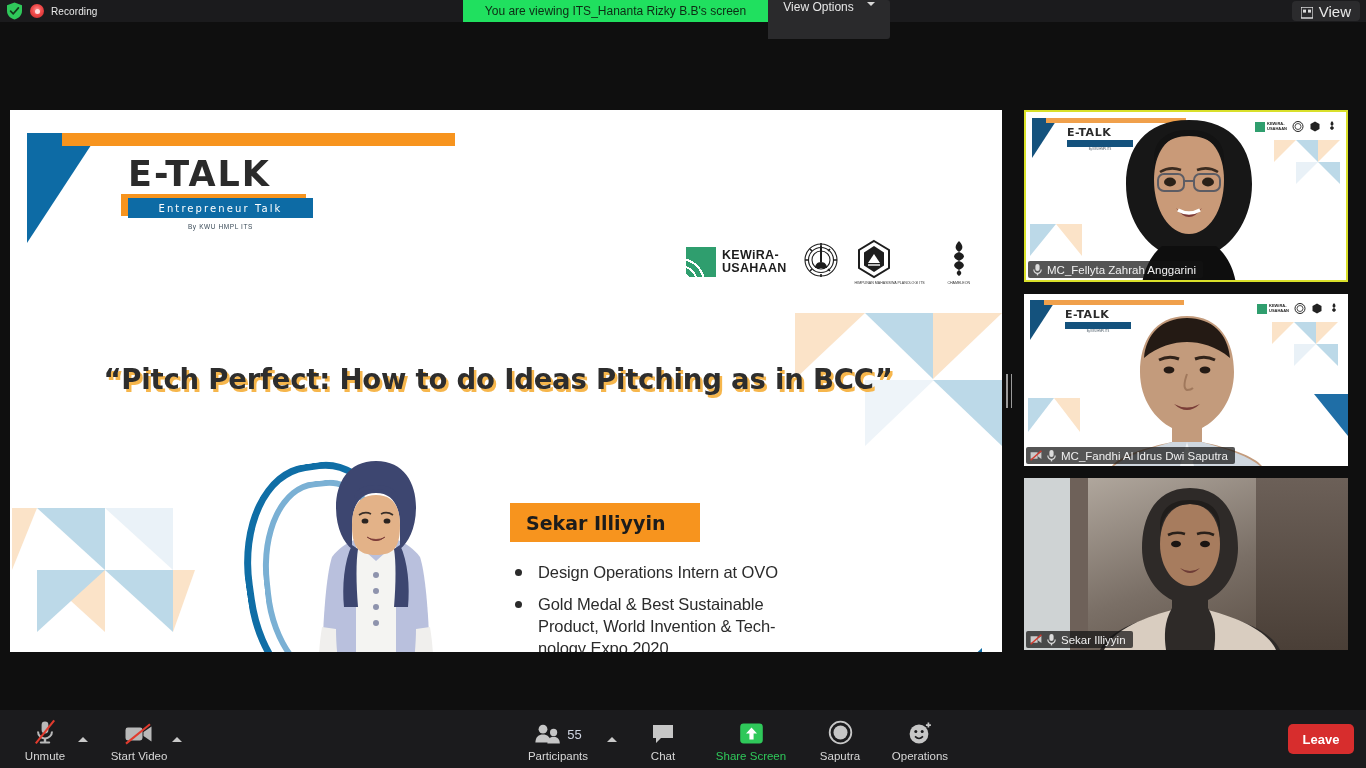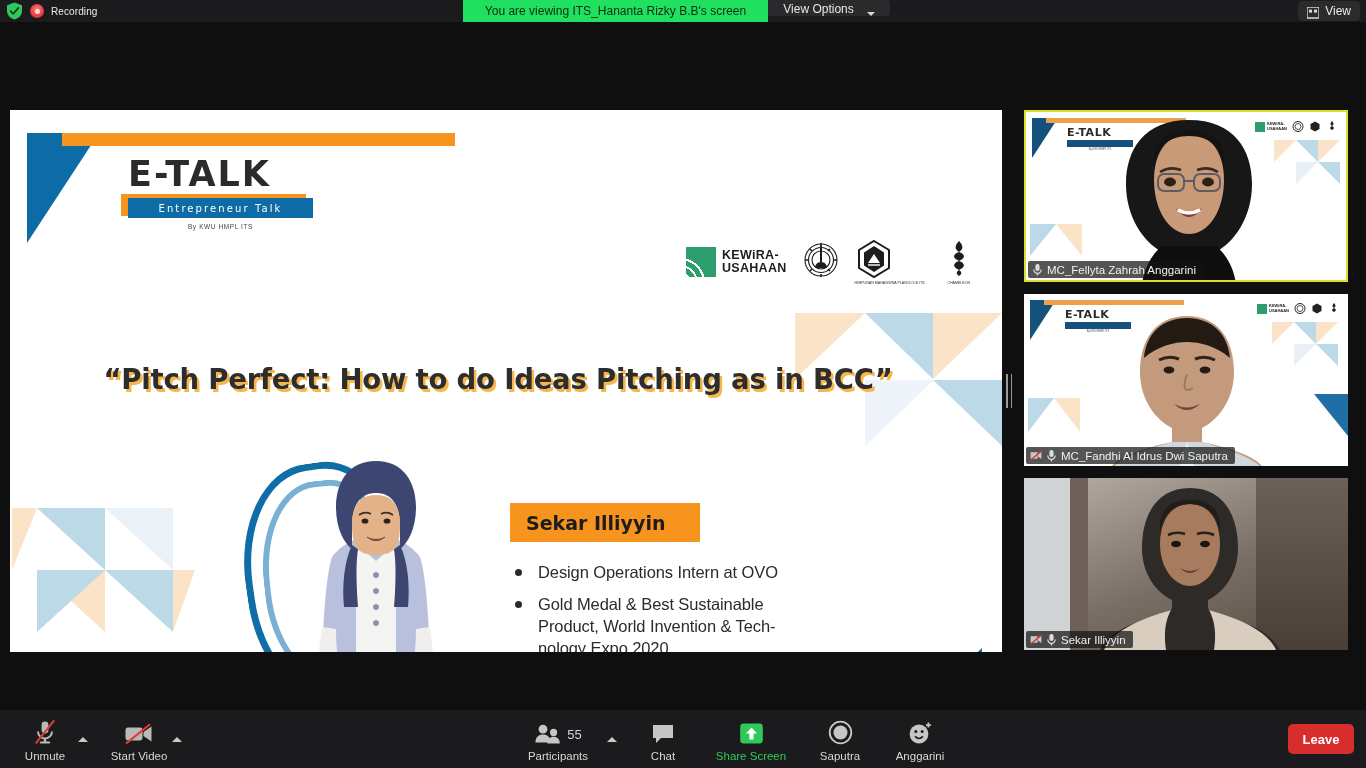--- a/index.html
+++ b/index.html
@@ -37,36 +37,36 @@
 
   #viewing-banner{
     position:absolute;left:463px;top:0;width:305px;height:22px;
     background:#1ed760;background:#20e05f;
     display:flex;align-items:center;justify-content:center;
   }
   #viewing-banner span{
     font-size:12px;color:#0d2b14;font-weight:400;white-space:nowrap;
   }
   #view-options{
-    position:absolute;left:768px;top:0;width:122px;height:16px;
+    position:absolute;left:768px;top:0;width:122px;height:39px;
     background:#2a2a2c;border-radius:0 3px 3px 0;
-    display:flex;align-items:flex-end;justify-content:center;gap:13px;
+    display:flex;align-items:flex-start;justify-content:center;gap:13px;
     cursor:pointer;
   }
   #view-options .lbl{font-size:12px;color:#e6e6e6;}
   .chev-d{
     width:0;height:0;border-left:4px solid transparent;border-right:4px solid transparent;
     border-top:4px solid #d8d8d8;display:inline-block;margin-top:2px;
   }
   #view-btn{
     position:absolute;right:6px;top:1px;height:20px;
     background:#2b2b2d;border-radius:4px;padding:0 9px;
     display:flex;align-items:center;gap:6px;cursor:pointer;
   }
-  #view-btn .lbl{font-size:12px;color:#e9e9e9;}
+  #view-btn .lbl{font-size:15px;color:#e9e9e9;}
   .grid-ico{width:12px;height:12px;display:block}
 
   
   #share-area{
     position:absolute;left:10px;top:110px;width:992px;height:542px;
     background:#ffffff;overflow:hidden;
   }
   #slide{position:absolute;left:0;top:0;width:992px;height:542px;background:#fff;}
 
   
@@ -659,19 +659,19 @@
   <div class="tb-item" style="left:877px;">
     <span class="tb-ico">
       <svg width="25" height="24" viewBox="0 0 25 24">
         <circle cx="11" cy="13" r="9.4" fill="#c6c6c6"></circle>
         <circle cx="7.8" cy="10.6" r="1.5" fill="#1b1b1d"></circle>
         <circle cx="14.2" cy="10.6" r="1.5" fill="#1b1b1d"></circle>
         <path d="M7 15.4 q4 4 8 0" stroke="#1b1b1d" stroke-width="1.5" fill="none"></path>
         <path d="M20.4 1.6 v5 M17.9 4.1 h5" stroke="#c6c6c6" stroke-width="1.7"></path>
       </svg>
     </span>
-    <span class="tb-lbl">Anggarini</span>
+    <span class="tb-lbl">Operations</span>
   </div>
 
   <div id="leave">
     <span>Leave</span>
   </div>
 </div>
 
 </body></html>

